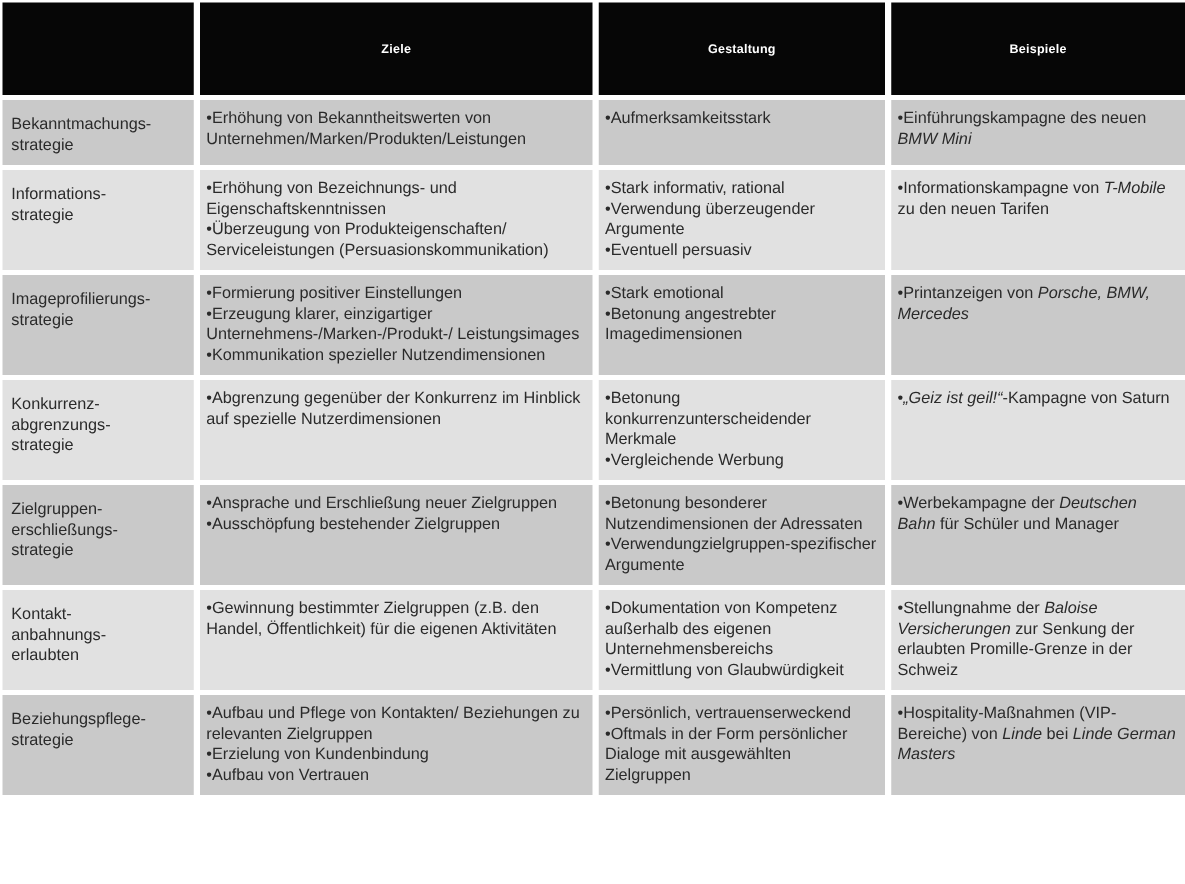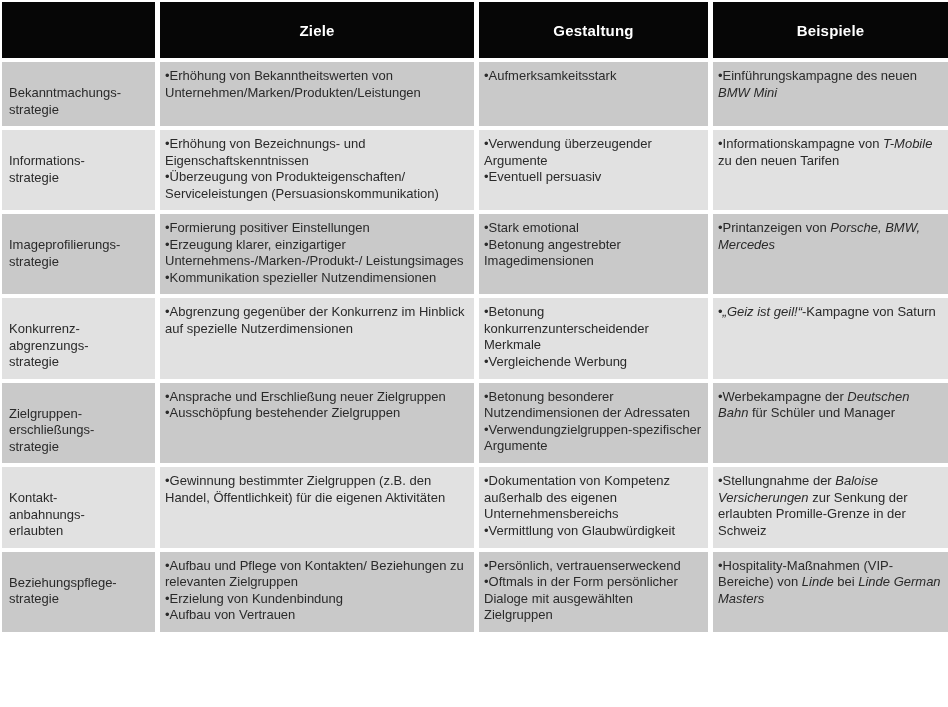--- a/index.html
+++ b/index.html
@@ -22,40 +22,40 @@
     background: var(--page-bg, #fff);
   }
   .row {
     display: grid;
     grid-template-columns: 153px 314px 229px 235px;
     column-gap: 5px;
   }
   .header-row .hcell {
     background: var(--header-bg, #060606);
     color: var(--header-text, #fff);
-    height: 56px;
+    height: 74px;
     display: flex;
     align-items: center;
     justify-content: center;
-    font-size: 15px;
+    font-size: 10px;
     font-weight: bold;
     letter-spacing: 0.2px;
   }
   .body-row > div {
     color: var(--body-text, #2a2a2a);
     font-size: 13px;
     line-height: 16.5px;
   }
   .body-row.row-dark  > div { background: var(--row-dark, #c9c9c9); }
   .body-row.row-light > div { background: var(--row-light, #e1e1e1); }
   .strategy-cell {
     white-space: pre-line;
     font-size: 13.5px;
     line-height: 17px;
-    padding: 23px 4px 8px 7px;
+    padding: 11px 4px 8px 7px;
   }
   .content-cell { padding: 6px 6px 8px 5px; }
   .bullet-item { }
   .bullet { }
   em { font-style: italic; }
 </style>
 </head>
 <body>
 
 <div class="page">
@@ -84,20 +84,21 @@
   </div>
 
   <div class="row body-row row-light">
     <div class="strategy-cell">Informations-
 strategie</div>
     <div class="content-cell">
             <div class="bullet-item"><span class="bullet">•</span><span>Erhöhung von Bezeichnungs- und Eigenschaftskenntnissen</span></div>
             <div class="bullet-item"><span class="bullet">•</span><span>Überzeugung von Produkteigenschaften/ Serviceleistungen (Persuasionskommunikation)</span></div>
           </div>
     <div class="content-cell">
+            <div class="bullet-item"><span class="bullet">•</span><span>Stark informativ, rational</span></div>
             <div class="bullet-item"><span class="bullet">•</span><span>Verwendung überzeugender Argumente</span></div>
             <div class="bullet-item"><span class="bullet">•</span><span>Eventuell persuasiv</span></div>
           </div>
     <div class="content-cell">
             <div class="bullet-item"><span class="bullet">•</span><span>Informationskampagne von </span><em>T-Mobile</em><span> zu den neuen Tarifen</span></div>
           </div>
   </div>
 
   <div class="row body-row row-dark">
     <div class="strategy-cell">Imageprofilierungs-

